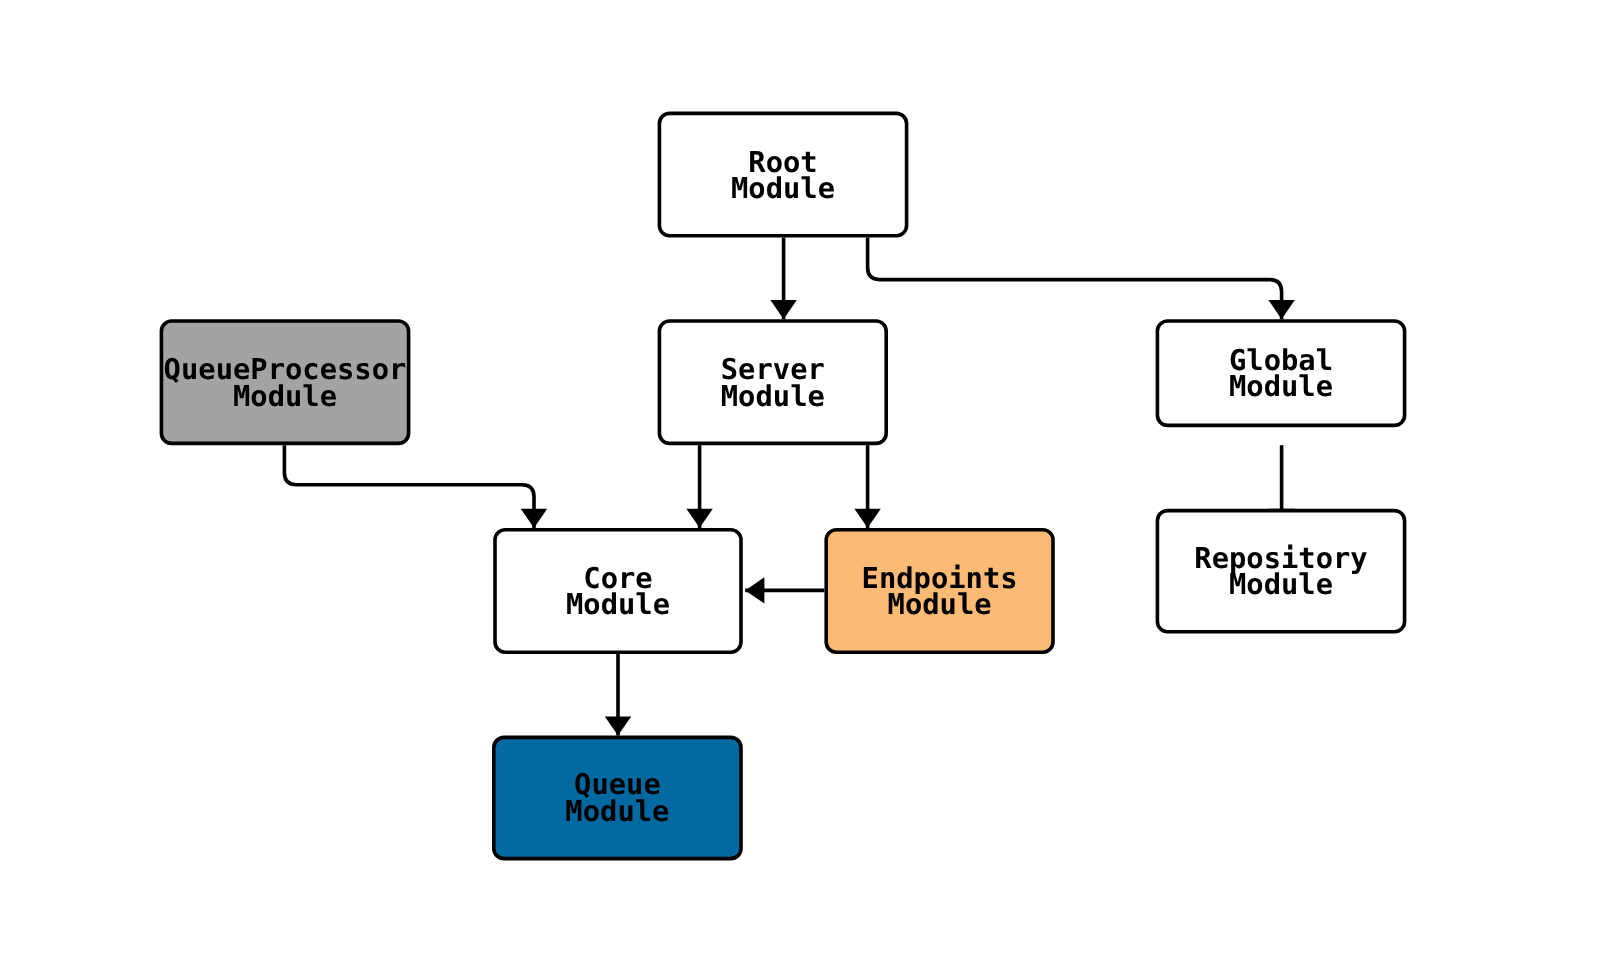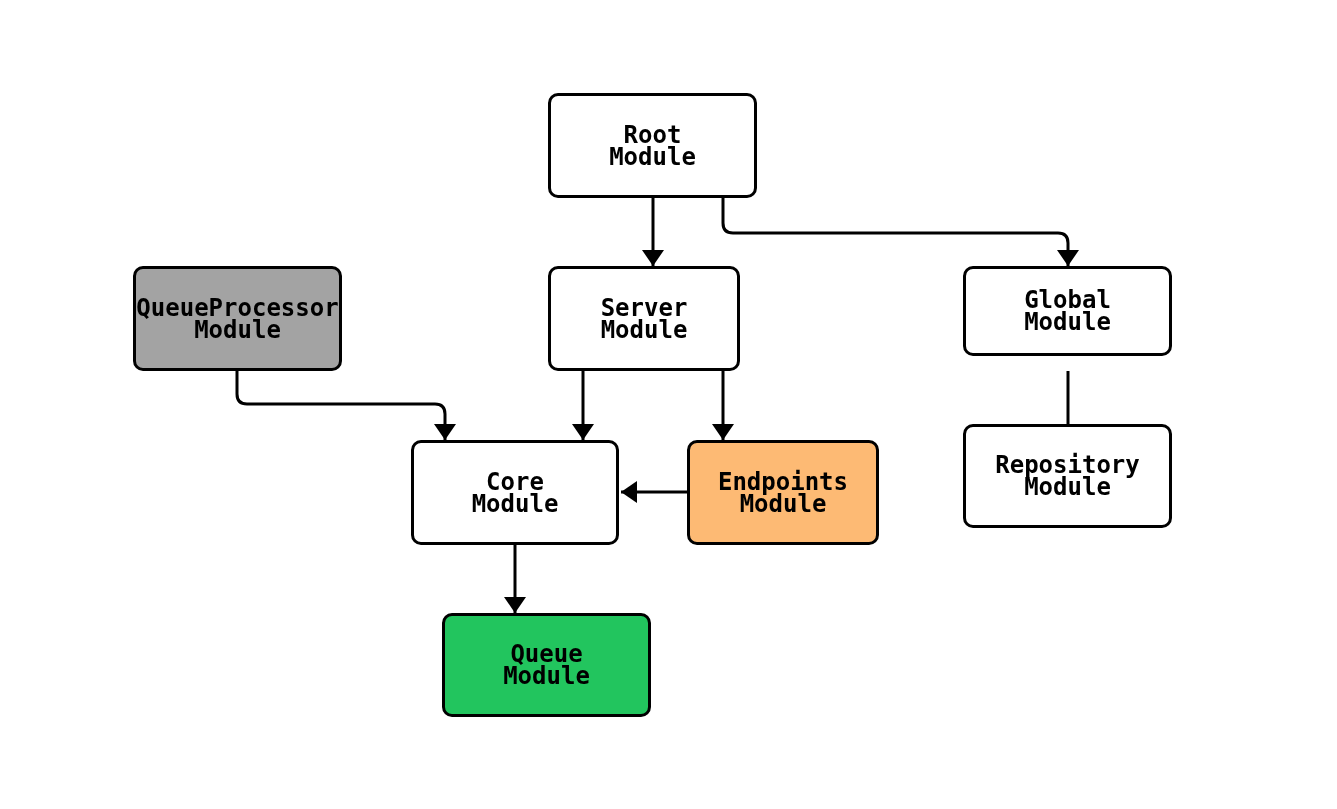--- a/index.html
+++ b/index.html
@@ -103,18 +103,18 @@
         <span class="node-label-line" style="color: rgb(0, 0, 0);">Module</span>
       </div>
       <div class="node" style="left: 687px; top: 440px; width: 192px; height: 105px; background: #fdba74; border-color: rgb(0, 0, 0);">
         <span class="node-label-line" style="color: rgb(0, 0, 0);">Endpoints</span>
         <span class="node-label-line" style="color: rgb(0, 0, 0);">Module</span>
       </div>
       <div class="node" style="left: 963px; top: 424px; width: 209px; height: 104px; background: rgb(255, 255, 255); border-color: rgb(0, 0, 0);">
         <span class="node-label-line" style="color: rgb(0, 0, 0);">Repository</span>
         <span class="node-label-line" style="color: rgb(0, 0, 0);">Module</span>
       </div>
-      <div class="node" style="left: 410px; top: 613px; width: 209px; height: 104px; background: #22c55e; border-color: rgb(0, 0, 0); margin-left: 32px;">
+      <div class="node" style="left: 410px; top: 613px; width: 209px; height: 104px; background: #0369a1; border-color: rgb(0, 0, 0);">
         <span class="node-label-line" style="color: rgb(0, 0, 0);">Queue</span>
         <span class="node-label-line" style="color: rgb(0, 0, 0);">Module</span>
       </div>
     </div>
 </div>
 
 </body></html>

